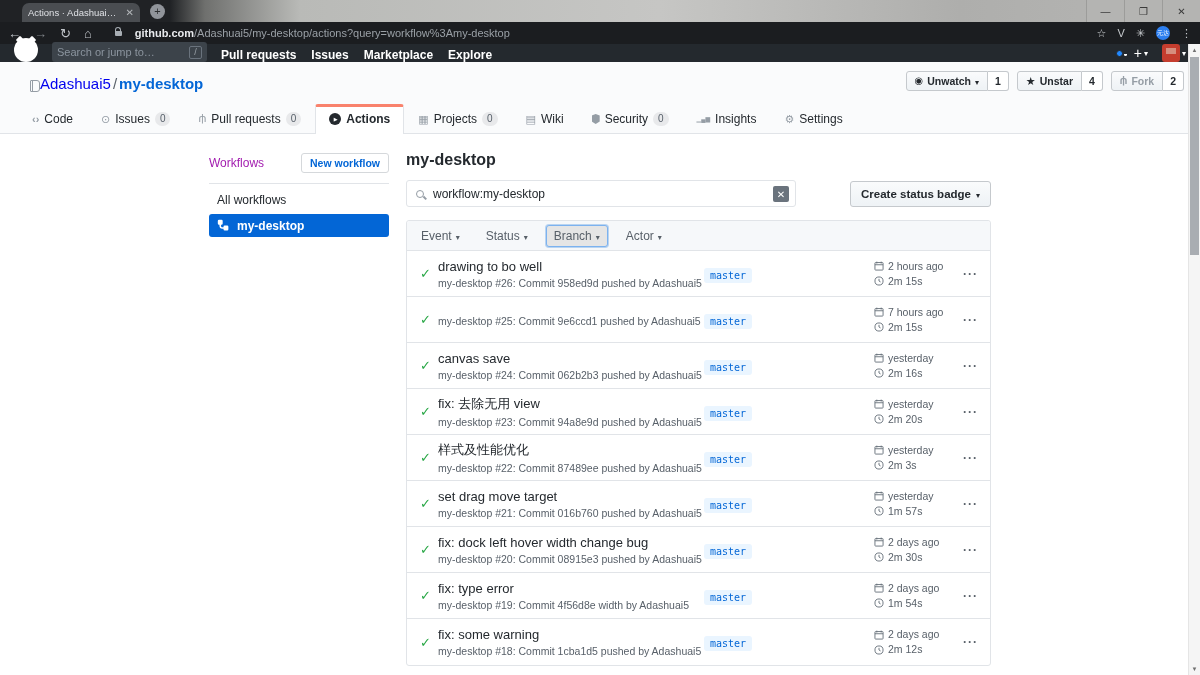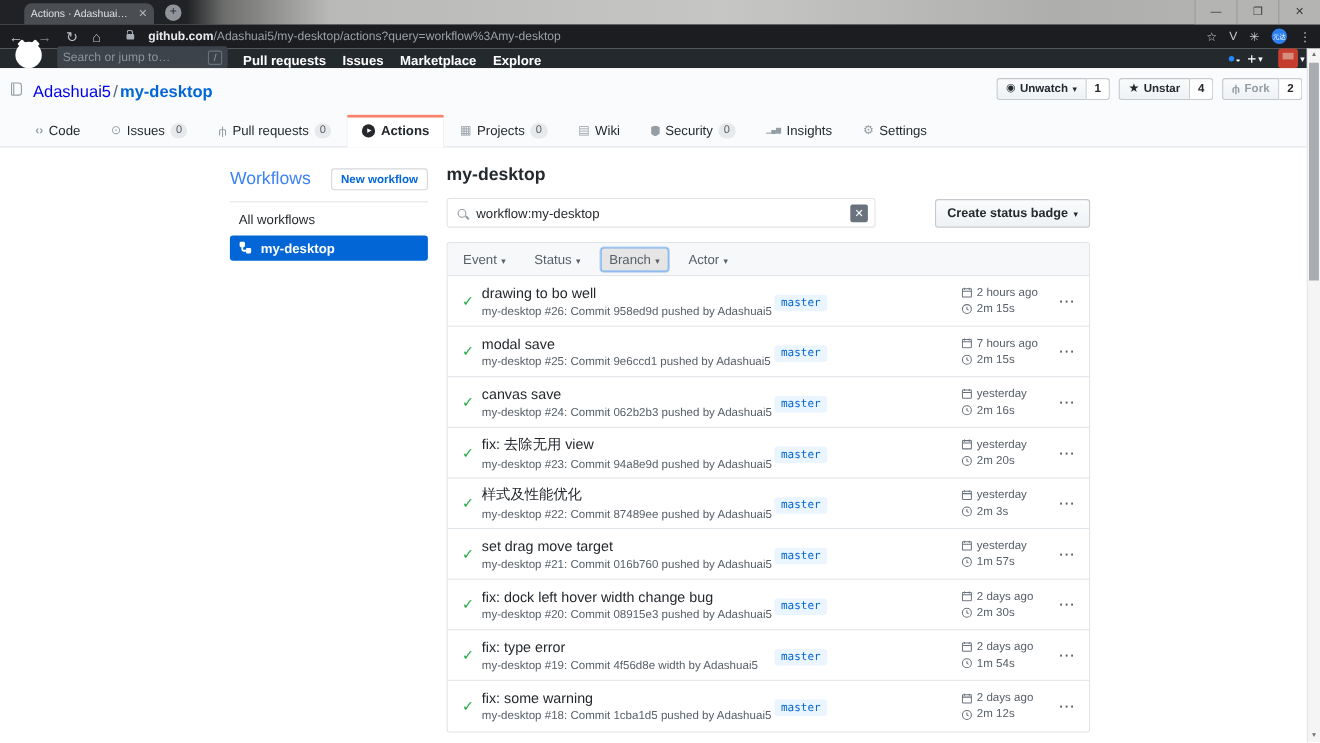--- a/index.html
+++ b/index.html
@@ -53,21 +53,21 @@
     background:#fff; border-radius:0 0 2px 2px; }
   .notif-dot { position:absolute; top:-3px; right:-3px; width:7px; height:7px; border-radius:50%;
     background:#2188ff; border:1px solid #24292e; }
   .plus-menu { color:#fff; font-size:14px; display:flex; align-items:center; gap:2px; }
   .caret-w { font-size:8px; color:#fff; }
   .avatar { width:18px; height:18px; border-radius:3px; background:#c53d2e; position:relative; }
   .avatar::after { content:""; position:absolute; left:4px; top:4px; width:10px; height:6px; background:#e8e0d0; opacity:.5; }
 
   
   .page-head { background:#fafbfc; border-bottom:1px solid #e1e4e8; padding-top:13px; position:relative; }
-  .crumb-row { padding:0 10px; display:flex; align-items:flex-start; gap:10px; }
+  .crumb-row { padding:0 30px; display:flex; align-items:flex-end; gap:0; }
   .repo-ico { width:10px; height:12px; border:1px solid #959da5; border-radius:1px 3px 3px 1px; position:relative; }
   .repo-ico::before { content:""; position:absolute; left:1px; top:0; bottom:0; width:1px; background:#959da5; }
   .crumb { font-size:15px; color:#0366d6; }
   .crumb .sep { color:#586069; margin:0 2px; }
   .crumb b { font-weight:bold; color:#0366d6; }
   .repo-actions { position:absolute; right:16px; top:9px; display:flex; gap:8px; }
   .btn-group { display:flex; }
   .btn-sm { display:flex; align-items:center; gap:4px; height:20px; padding:0 8px; font-size:10.5px; font-weight:bold;
     color:#24292e; background:linear-gradient(-180deg,#fafbfc,#eff3f6 90%); border:1px solid #c5c9cd;
     border-radius:3px 0 0 3px; font-family:inherit; }
@@ -95,21 +95,21 @@
   .ico-security { width:8px; height:10px; background:#959da5;
     clip-path:polygon(50% 100%,100% 75%,100% 15%,50% 0,0 15%,0 75%); }
   .ico-insights::before { content:"▁▄▆"; font-size:6px; letter-spacing:0; }
   .ico-settings::before { content:"⚙"; }
   .counter { background:rgba(27,31,35,.08); border-radius:8px; padding:0 5px; font-size:10px; color:#57606a; line-height:14px; }
 
   
   .content { width:782px; margin:17px auto 0; display:flex; align-items:flex-start; }
   .sidebar { width:180px; flex:none; }
   .sb-head { display:flex; justify-content:space-between; align-items:center; padding:2px 0 10px; border-bottom:1px solid #e1e4e8; }
-  .sb-title { font-size:16px; color:#3b82f6; }
+  .sb-title { font-size:12px; color:#a21caf; }
   .new-wf-btn { font-size:10.5px; font-weight:bold; color:#0366d6; background:#fff; border:1px solid #d5d8db;
     border-radius:3px; padding:3px 8px; font-family:inherit; }
   .sb-item { padding:9px 8px 7px; font-size:12px; color:#24292e; }
   .sb-item.selected { background:#0366d6; color:#fff; font-weight:bold; border-radius:3px;
     display:flex; align-items:center; gap:7px; padding:5px 8px; height:23px; }
 
   .main { flex:1; margin-left:17px; }
   .main-heading { font-size:16px; font-weight:bold; color:#24292e; margin-bottom:11px; }
   .search-row { display:flex; align-items:center; }
   .search-wrap { position:relative; width:390px; height:27px; border:1px solid #e1e4e8; border-radius:3px;
@@ -387,21 +387,20 @@
                 </svg>
                 <span>2m 15s</span>
               </div>
             </div>
             <button class="kebab"></button>
           </div>
 
           <div class="run-row">
             <span class="check"></span>
             <div class="run-text">
-              <a href="#" class="run-title">modal save</a>
               <div class="run-desc">my-desktop #25: Commit 9e6ccd1 pushed by Adashuai5</div>
             </div>
             <div class="branch-col">
               <span class="branch-badge">master</span>
             </div>
             <div class="run-meta">
               <div class="meta-line">
                 <svg width="10" height="10" viewBox="0 0 16 16" fill="none" stroke="#6a737d" stroke-width="1.5">
                   <rect x="1.5" y="2.5" width="13" height="12" rx="1"></rect>
                   <path d="M1.5 6h13M4.5 1v3M11.5 1v3"></path>

